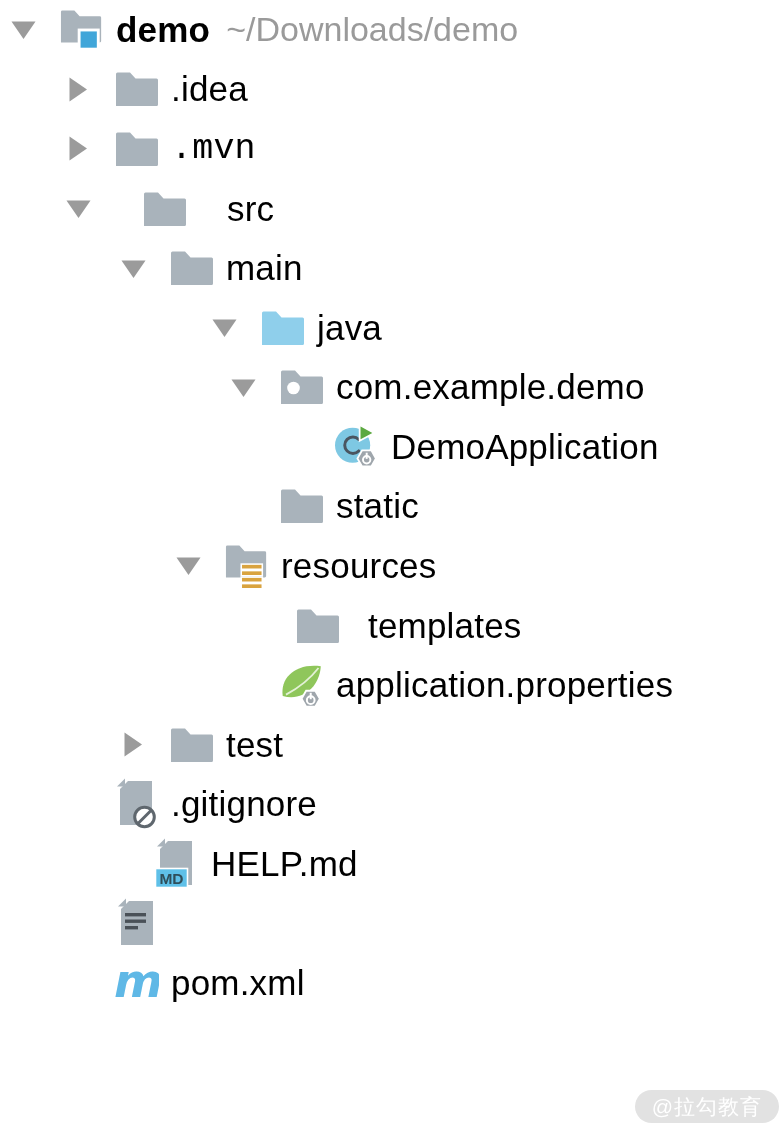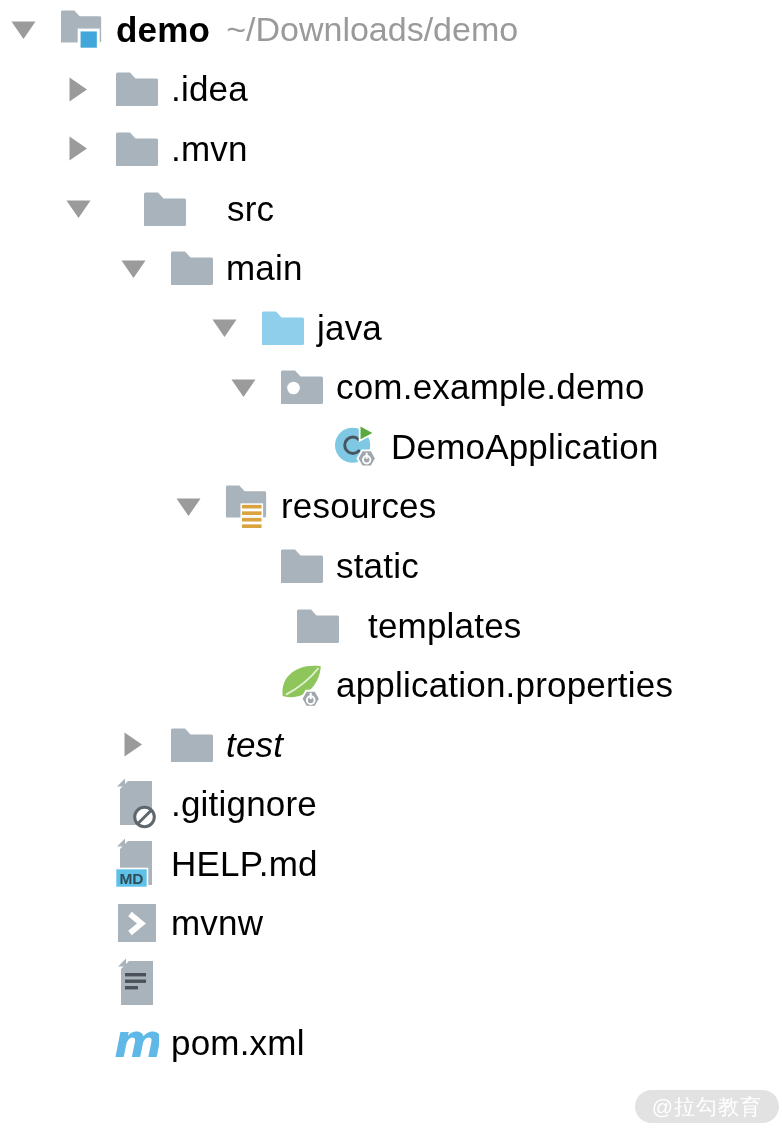--- a/index.html
+++ b/index.html
@@ -76,21 +76,21 @@
           <path d="M1.5 0.5 L19 12.5 L1.5 24.5 Z" fill="#9b9b9b"></path>
         </svg>
       </span>
       <span class="iconbox">
         <svg width="44" height="44" viewBox="0 0 44 44">
           <path d="M1 39 V7 Q1 5.5 2.5 5.5 H15 L20.5 11.5 H41.5 Q43 11.5 43 13 V37.5 Q43 39 41.5 39 Z" fill="#a9b3bb"></path>
         </svg>
       </span>
       <span class="label">.idea</span>
     </div>
-    <div class="row" style="padding-left: 63px;">
+    <div class="row" style="padding-left: 63px; font-family: Liberation Mono, monospace;">
       <span class="arrow">
         <svg width="20" height="25" viewBox="0 0 20 25">
           <path d="M1.5 0.5 L19 12.5 L1.5 24.5 Z" fill="#9b9b9b"></path>
         </svg>
       </span>
       <span class="iconbox">
         <svg width="44" height="44" viewBox="0 0 44 44">
           <path d="M1 39 V7 Q1 5.5 2.5 5.5 H15 L20.5 11.5 H41.5 Q43 11.5 43 13 V37.5 Q43 39 41.5 39 Z" fill="#a9b3bb"></path>
         </svg>
       </span>
@@ -155,49 +155,49 @@
         <svg width="50" height="54" viewBox="0 0 50 54">
       <circle cx="20" cy="25" r="20" fill="#7ec8e3"></circle>
           <path d="M27 18.5 A9.3 9.3 0 1 0 27 31.5" fill="none" stroke="#4a5560" stroke-width="3.4" stroke-linecap="round"></path>
       <path d="M28 2 L44.5 11 L28 20 Z" fill="#5ca941" stroke="#ffffff" stroke-width="2"></path>
       <polygon points="25.5,40.0 30.8,30.9 41.3,30.9 46.5,40.0 41.3,49.1 30.8,49.1" fill="#9fa6ac" stroke="#ffffff" stroke-width="2"></polygon>
           <circle cx="36" cy="41.5" r="4.2" fill="none" stroke="#ffffff" stroke-width="2.2"></circle>
           <line x1="36" y1="33.5" x2="36" y2="40.5" stroke="#ffffff" stroke-width="2.2"></line>
         </svg>
       </span>
       <span class="label">DemoApplication</span>
+    </div>
+    <div class="row" style="padding-left: 228px;">
+      <span class="arrow"></span>
+      <span class="iconbox">
+        <svg width="44" height="44" viewBox="0 0 44 44">
+          <path d="M1 39 V7 Q1 5.5 2.5 5.5 H15 L20.5 11.5 H41.5 Q43 11.5 43 13 V37.5 Q43 39 41.5 39 Z" fill="#a9b3bb"></path>
+        </svg>
+      </span>
+      <span class="label">static</span>
     </div>
     <div class="row" style="padding-left: 173px;">
       <span class="arrow">
         <svg width="25" height="21" viewBox="0 0 25 21">
           <path d="M0.5 2.5 H24.5 L12.5 20 Z" fill="#9b9b9b"></path>
         </svg>
       </span>
       <span class="iconbox">
         <svg width="46" height="54" viewBox="0 0 46 54">
       <path d="M1 39 V7 Q1 5.5 2.5 5.5 H15 L20.5 11.5 H41.5 Q43 11.5 43 13 V37.5 Q43 39 41.5 39 Z" fill="#a9b3bb"></path>
       <g stroke="#ffffff" stroke-width="1.6">
         <rect x="17" y="25" width="22" height="5.4" fill="#d9a33f"></rect>
         <rect x="17" y="31.8" width="22" height="5.4" fill="#d9a33f"></rect>
         <rect x="17" y="38.6" width="22" height="5.4" fill="#d9a33f"></rect>
         <rect x="17" y="45.4" width="22" height="5.4" fill="#d9a33f"></rect>
       </g>
         </svg>
       </span>
       <span class="label">resources</span>
     </div>
-    <div class="row" style="padding-left: 228px;">
-      <span class="arrow"></span>
-      <span class="iconbox">
-        <svg width="44" height="44" viewBox="0 0 44 44">
-          <path d="M1 39 V7 Q1 5.5 2.5 5.5 H15 L20.5 11.5 H41.5 Q43 11.5 43 13 V37.5 Q43 39 41.5 39 Z" fill="#a9b3bb"></path>
-        </svg>
-      </span>
-      <span class="label">static</span>
-    </div>
     <div class="row" style="padding-left: 228px; gap: 16px;">
       <span class="arrow"></span>
       <span class="iconbox">
         <svg width="44" height="44" viewBox="0 0 44 44">
           <path d="M1 39 V7 Q1 5.5 2.5 5.5 H15 L20.5 11.5 H41.5 Q43 11.5 43 13 V37.5 Q43 39 41.5 39 Z" fill="#a9b3bb"></path>
         </svg>
       </span>
       <span class="label">templates</span>
     </div>
     <div class="row" style="padding-left: 228px;">
@@ -206,21 +206,21 @@
         <svg width="48" height="54" viewBox="0 0 48 54">
       <path d="M3 39 C0 19 17 3 44.5 6.5 C43 29 25 45 3 39 Z" fill="#8fc65b"></path>
       <path d="M6.5 37.5 C19 31 33 20 42 8.5" fill="none" stroke="#ffffff" stroke-width="2" opacity="0.75"></path>
       <polygon points="23.5,42.0 28.5,33.3 38.5,33.3 43.5,42.0 38.5,50.7 28.5,50.7" fill="#9fa6ac" stroke="#ffffff" stroke-width="2"></polygon>
           <circle cx="33.5" cy="43.5" r="4.2" fill="none" stroke="#ffffff" stroke-width="2.2"></circle>
           <line x1="33.5" y1="35.5" x2="33.5" y2="42.5" stroke="#ffffff" stroke-width="2.2"></line>
         </svg>
       </span>
       <span class="label">application.properties</span>
     </div>
-    <div class="row" style="padding-left: 118px; font-style: italic;">
+    <div class="row" style="padding-left: 118px;">
       <span class="arrow">
         <svg width="20" height="25" viewBox="0 0 20 25">
           <path d="M1.5 0.5 L19 12.5 L1.5 24.5 Z" fill="#9b9b9b"></path>
         </svg>
       </span>
       <span class="iconbox">
         <svg width="44" height="44" viewBox="0 0 44 44">
           <path d="M1 39 V7 Q1 5.5 2.5 5.5 H15 L20.5 11.5 H41.5 Q43 11.5 43 13 V37.5 Q43 39 41.5 39 Z" fill="#a9b3bb"></path>
         </svg>
       </span>
@@ -231,41 +231,31 @@
       <span class="iconbox">
         <svg width="44" height="52" viewBox="0 0 44 52">
       <path d="M13 3 H37 V47 H5 V11 Z" fill="#a9b3bb"></path>
           <path d="M10 0.5 V8.5 H2 Z" fill="#a9b3bb"></path>
       <circle cx="29.5" cy="39" r="9.8" fill="#ffffff" stroke="#5f676e" stroke-width="3"></circle>
       <line x1="23" y1="45.5" x2="36" y2="32.5" stroke="#5f676e" stroke-width="3"></line>
         </svg>
       </span>
       <span class="label">.gitignore</span>
     </div>
-    <div class="row" style="padding-left: 63px;">
+    <div class="row" style="padding-left: 63px; margin-left: 40px;">
       <span class="arrow"></span>
       <span class="iconbox">
         <svg width="44" height="52" viewBox="0 0 44 52">
       <path d="M13 3 H37 V47 H5 V11 Z" fill="#a9b3bb"></path>
           <path d="M10 0.5 V8.5 H2 Z" fill="#a9b3bb"></path>
       <rect x="0.5" y="30.5" width="32" height="19" fill="#5fc0e8" stroke="#ffffff" stroke-width="1.6"></rect>
       <text x="16.5" y="45.5" text-anchor="middle" font-family="Liberation Sans, sans-serif" font-size="15.5" font-weight="bold" fill="#2f4e5a">MD</text>
         </svg>
       </span>
       <span class="label">HELP.md</span>
-    </div>
-    <div class="row" style="padding-left: 63px;">
-      <span class="arrow"></span>
-      <span class="iconbox">
-        <svg width="44" height="44" viewBox="0 0 44 44">
-      <rect x="3" y="3" width="38" height="38" fill="#a9b3bb"></rect>
-      <path d="M15 13 L26.5 22.5 L15 32" fill="none" stroke="#ffffff" stroke-width="5.6"></path>
-        </svg>
-      </span>
-      <span class="label">mvnw</span>
     </div>
     <div class="row" style="padding-left: 63px;">
       <span class="arrow"></span>
       <span class="iconbox">
         <svg width="42" height="50" viewBox="0 0 42 50">
       <path d="M13 3 H37 V47 H5 V11 Z" fill="#a9b3bb"></path>
           <path d="M10 0.5 V8.5 H2 Z" fill="#a9b3bb"></path>
       <rect x="9" y="15" width="21" height="3.4" fill="#4a5158"></rect>
       <rect x="9" y="21.5" width="21" height="3.4" fill="#4a5158"></rect>
       <rect x="9" y="28" width="13" height="3.4" fill="#4a5158"></rect>

